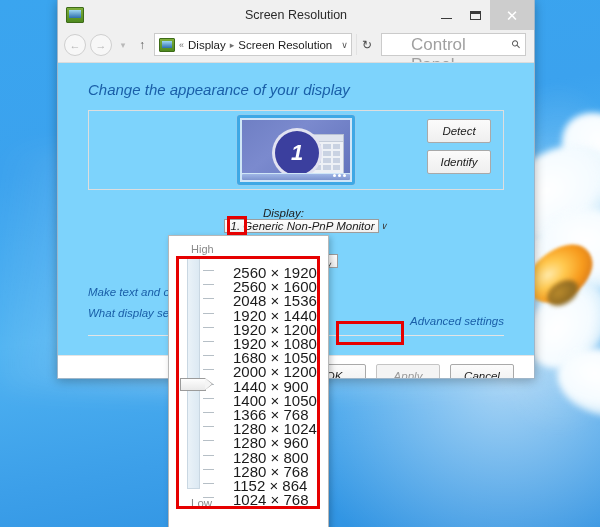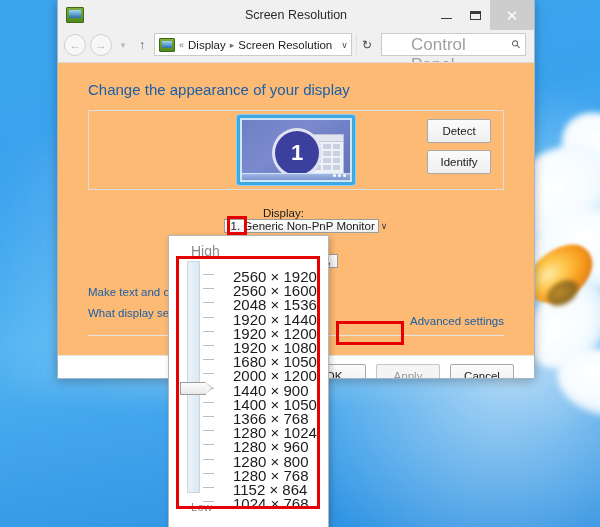--- a/index.html
+++ b/index.html
@@ -84,22 +84,22 @@
   .crumbsep{font-size:9px;color:#707070;}
   .crumbdd{margin-left:auto;font-size:9px;color:#555;padding:0 5px;}
   .refresh{width:20px;height:21px;display:flex;align-items:center;justify-content:center;
     color:#4a4a4a;font-size:12px;border-left:1px solid #e2e2e2;}
   .searchbox{width:133px;height:21px;background:#fff;border:1px solid #cbcbcb;
     display:flex;align-items:center;padding:0 5px;flex:none;}
   .searchph{font-size:17px;color:#a0a0a0;flex:1;margin-left:24px;}
   .sicon{font-size:11px;color:#5b5b5b;transform:rotate(-45deg);}
 
   
-  .content{flex:1;background:#fdba74;border-top:1px solid #dcdcdc;
-    position:relative;padding:0 20px;overflow:hidden;}
+  .content{flex:1;background:#7dd3fc;border-top:1px solid #dcdcdc;
+    position:relative;padding:0 20px;overflow:hidden;font-style:italic;}
   .heading{color:#1a5fa8;font-size:15px;margin:18px 0 12px 10px;}
 
   .previewbox{height:78px;border:1px solid #dedede;display:flex;align-items:center;
     position:relative;margin-left:10px;margin-right:10px;}
   .monitor{width:118px;height:70px;margin:0 auto;border:3px solid #3ea8e5;
     border-radius:3px;box-sizing:border-box;background:#cfe6f7;position:relative;
     box-shadow:0 0 0 1px #8fcdf0;}
   .mscreen{position:absolute;inset:2px 2px 9px 2px;
     background:linear-gradient(140deg,#6f7fc4 0%,#7b8ace 40%,#6374bd 100%);
     overflow:hidden;}
@@ -147,21 +147,21 @@
   .btnwrap{position:absolute;right:20px;top:8px;display:flex;gap:10px;}
   .dbtn{width:62px;height:22px;border:1px solid #a9a9a9;border-radius:2px;
     background:linear-gradient(#fbfbfb,#efefef);font-size:11.5px;color:#1b1b1b;
     display:flex;align-items:center;justify-content:center;}
   .dbtn.disabled{color:#9a9a9a;background:#f4f4f4;border-color:#c4c4c4;}
 
   
   #resolution-popup{position:absolute;left:168px;top:235px;width:159px;height:292px;
     background:#fff;border:1px solid #b7b7b7;box-shadow:2px 2px 6px rgba(0,0,0,.22);
     z-index:40;}
-  .popup-high{font-size:14px;color:#8a8a8a;padding:7px 0 0 22px;}
+  .popup-high{font-size:11px;color:#8a8a8a;padding:7px 0 0 22px;}
   .popup-low{font-size:11.5px;color:#8a8a8a;padding:4px 0 0 22px;}
   .slider-area{position:relative;height:238px;margin:0 8px;}
   .track{position:absolute;left:10px;top:2px;width:13px;height:232px;
     background:linear-gradient(90deg,#eaf2f8,#dce9f3);border:1px solid #c9d7e2;box-sizing:border-box;}
   .ticks{position:absolute;left:26px;top:0;width:14px;height:238px;}
   .tick{position:absolute;left:0;width:11px;height:1px;background:#b6bfc6;}
   .labels{position:absolute;left:40px;top:0;right:0;height:238px;}
   .reslabel{position:absolute;left:16px;font-size:15px;color:#1b1b1b;white-space:nowrap;}
   .thumb{position:absolute;left:3px;width:26px;height:13px;
     background:linear-gradient(#fdfdfd,#e9e9e9);border:1px solid #9b9b9b;box-sizing:border-box;}

